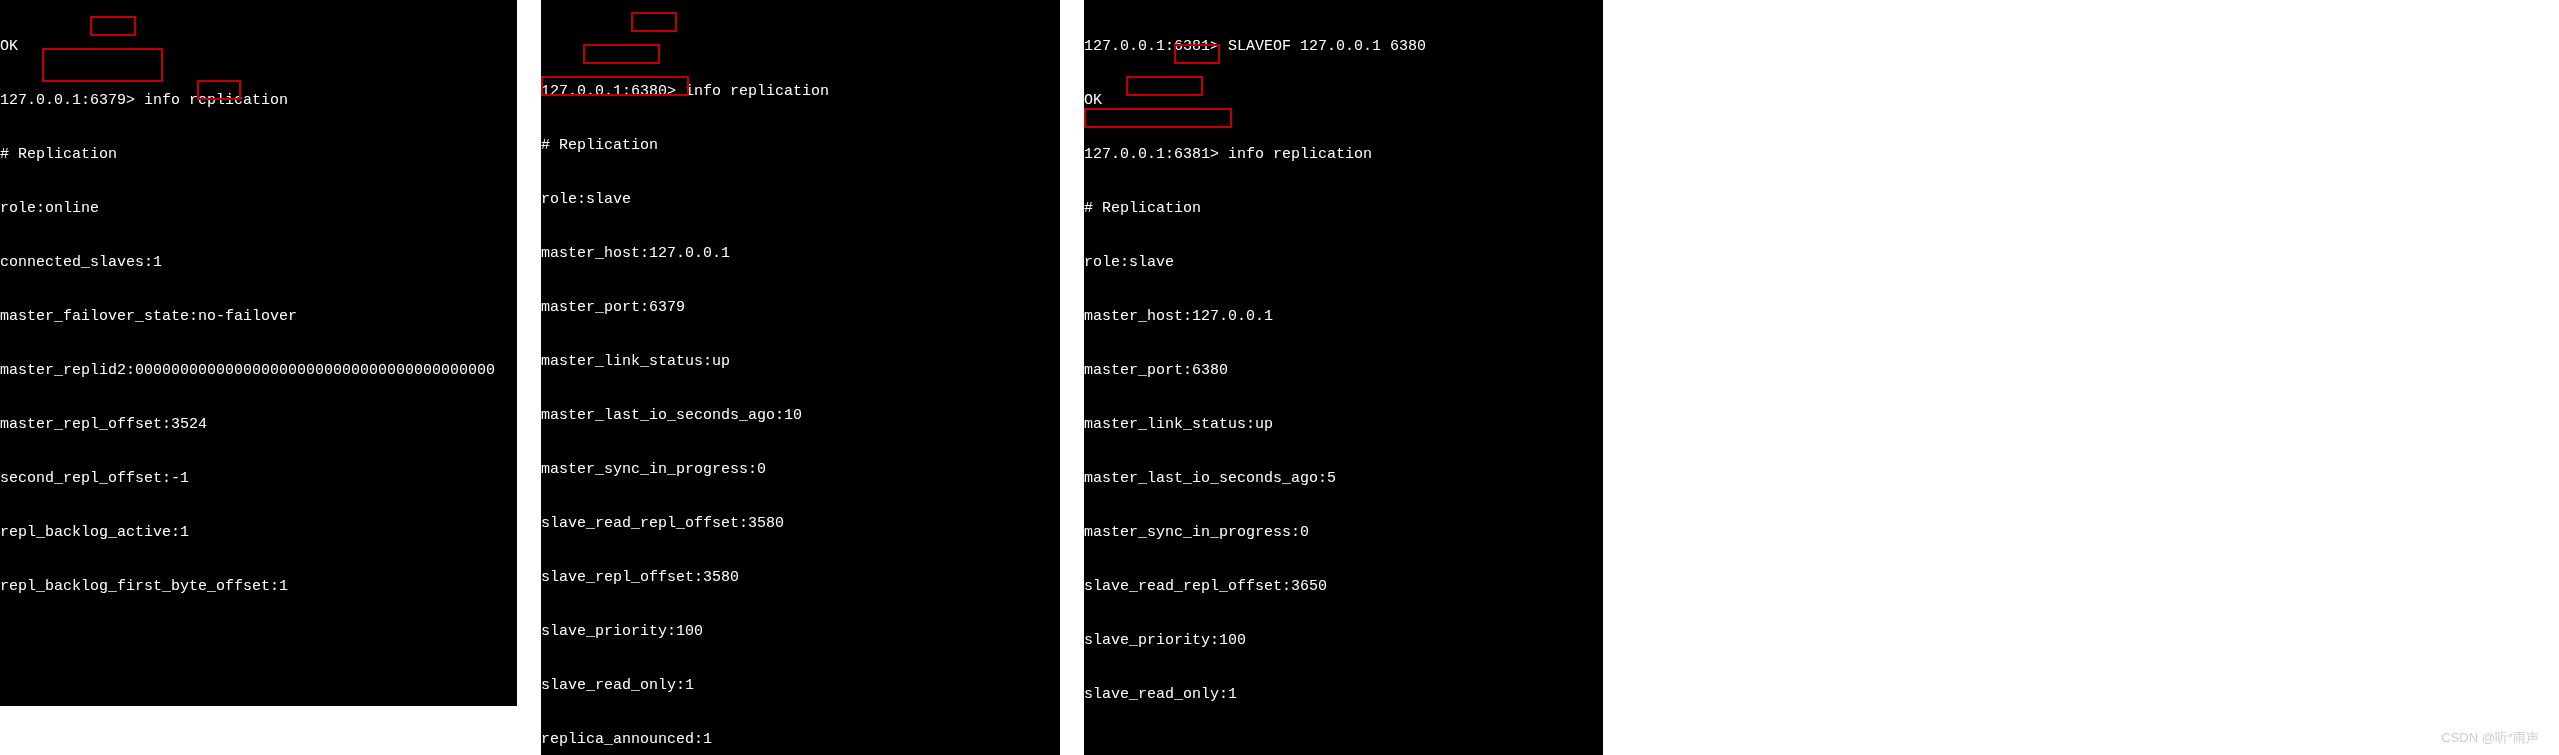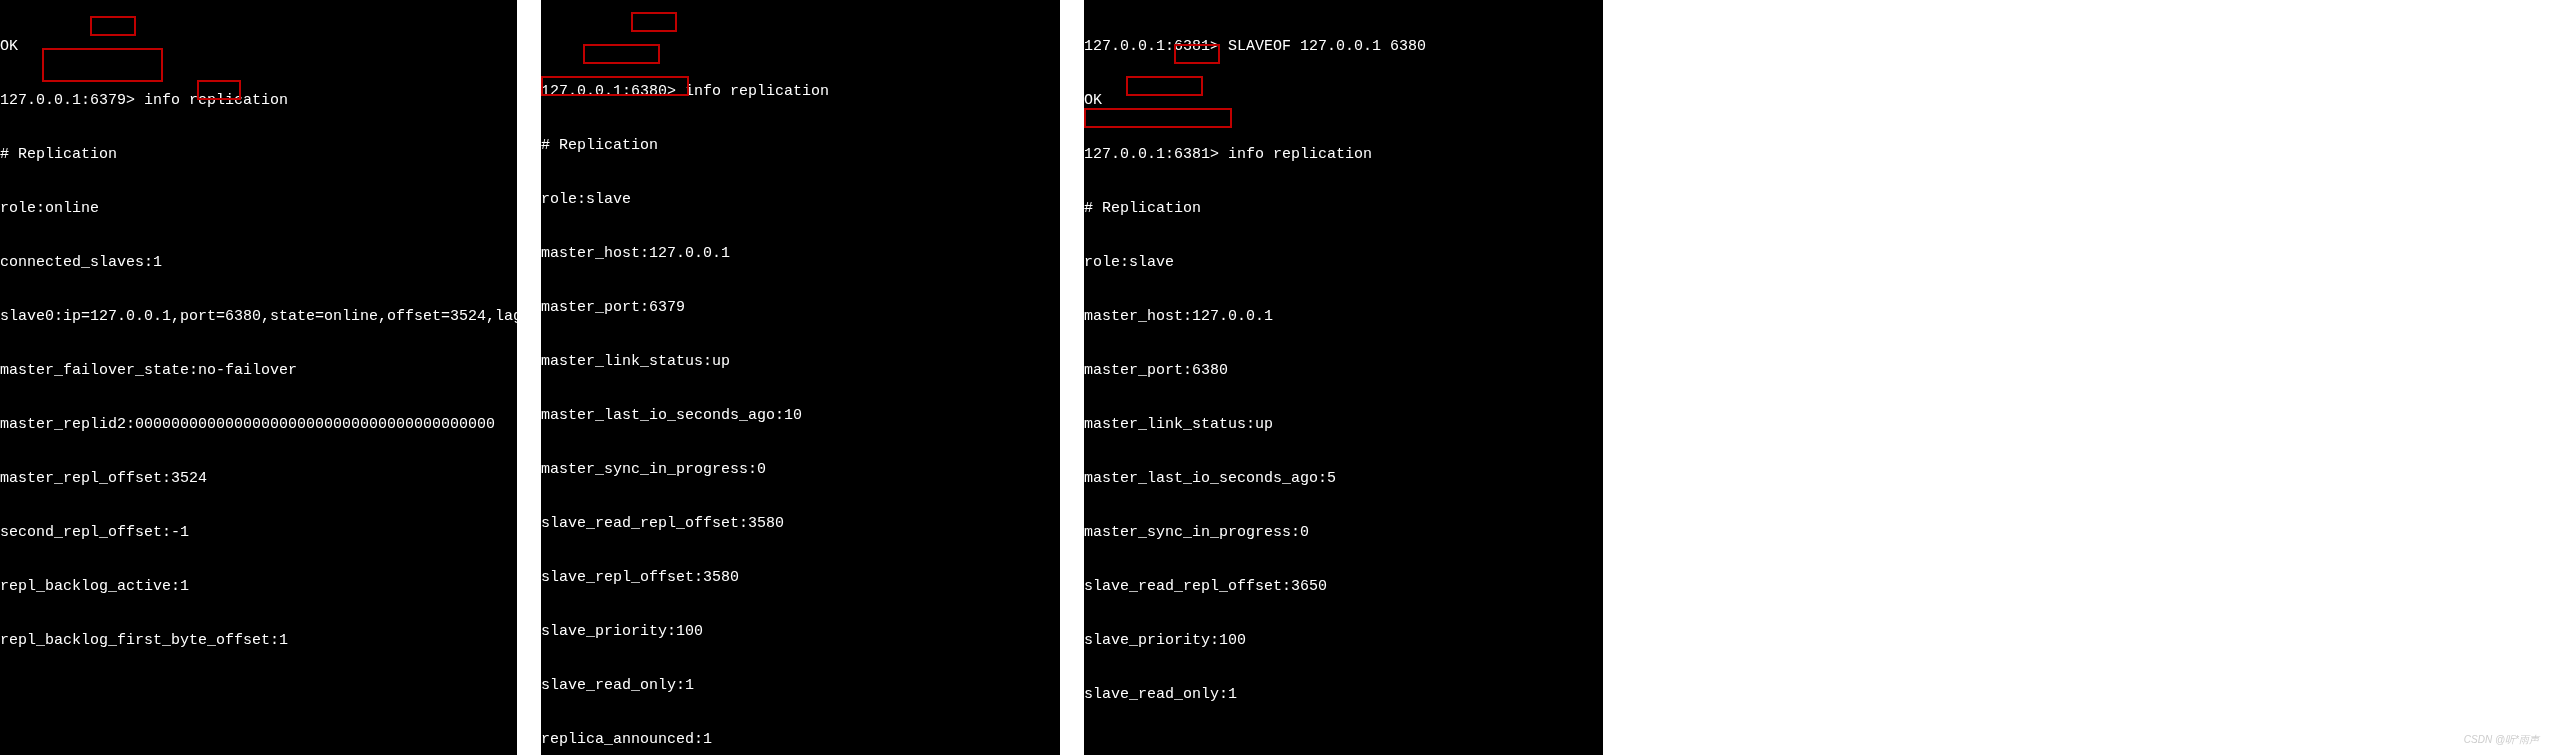--- a/index.html
+++ b/index.html
@@ -42,35 +42,33 @@
     .box {
       position: absolute;
       border: 2px solid #c00000;
       pointer-events: none;
     }
     .watermark {
       position: fixed;
       bottom: 8px;
       right: 20px;
       color: #cccccc;
-      font-size: 10px;
+      font-size: 13px;
       font-family: sans-serif;
-      font-style: italic;
     }
   </style>
 </head>
 <body>
 
 <div class="terminal terminal-1">
   <span class="line">OK</span>
   <span class="line">127.0.0.1:6379&gt; info replication</span>
   <span class="line"># Replication</span>
   <span class="line">role:online</span>
   <span class="line">connected_slaves:1</span>
-  <span class="line">slave0:ip=127.0.0.1,port=6380,state=online,offset=3524,lag=0</span>
   <span class="line">master_failover_state:no-failover</span>
   <span class="line">master_replid2:0000000000000000000000000000000000000000</span>
   <span class="line">master_repl_offset:3524</span>
   <span class="line">second_repl_offset:-1</span>
   <span class="line">repl_backlog_active:1</span>
   <span class="line">repl_backlog_first_byte_offset:1</span>
   
   
   <div class="box" style="top: 16px; left: 90px; width: 46px; height: 20px;"></div>
   <div class="box" style="top: 48px; left: 42px; width: 121px; height: 34px;"></div>

